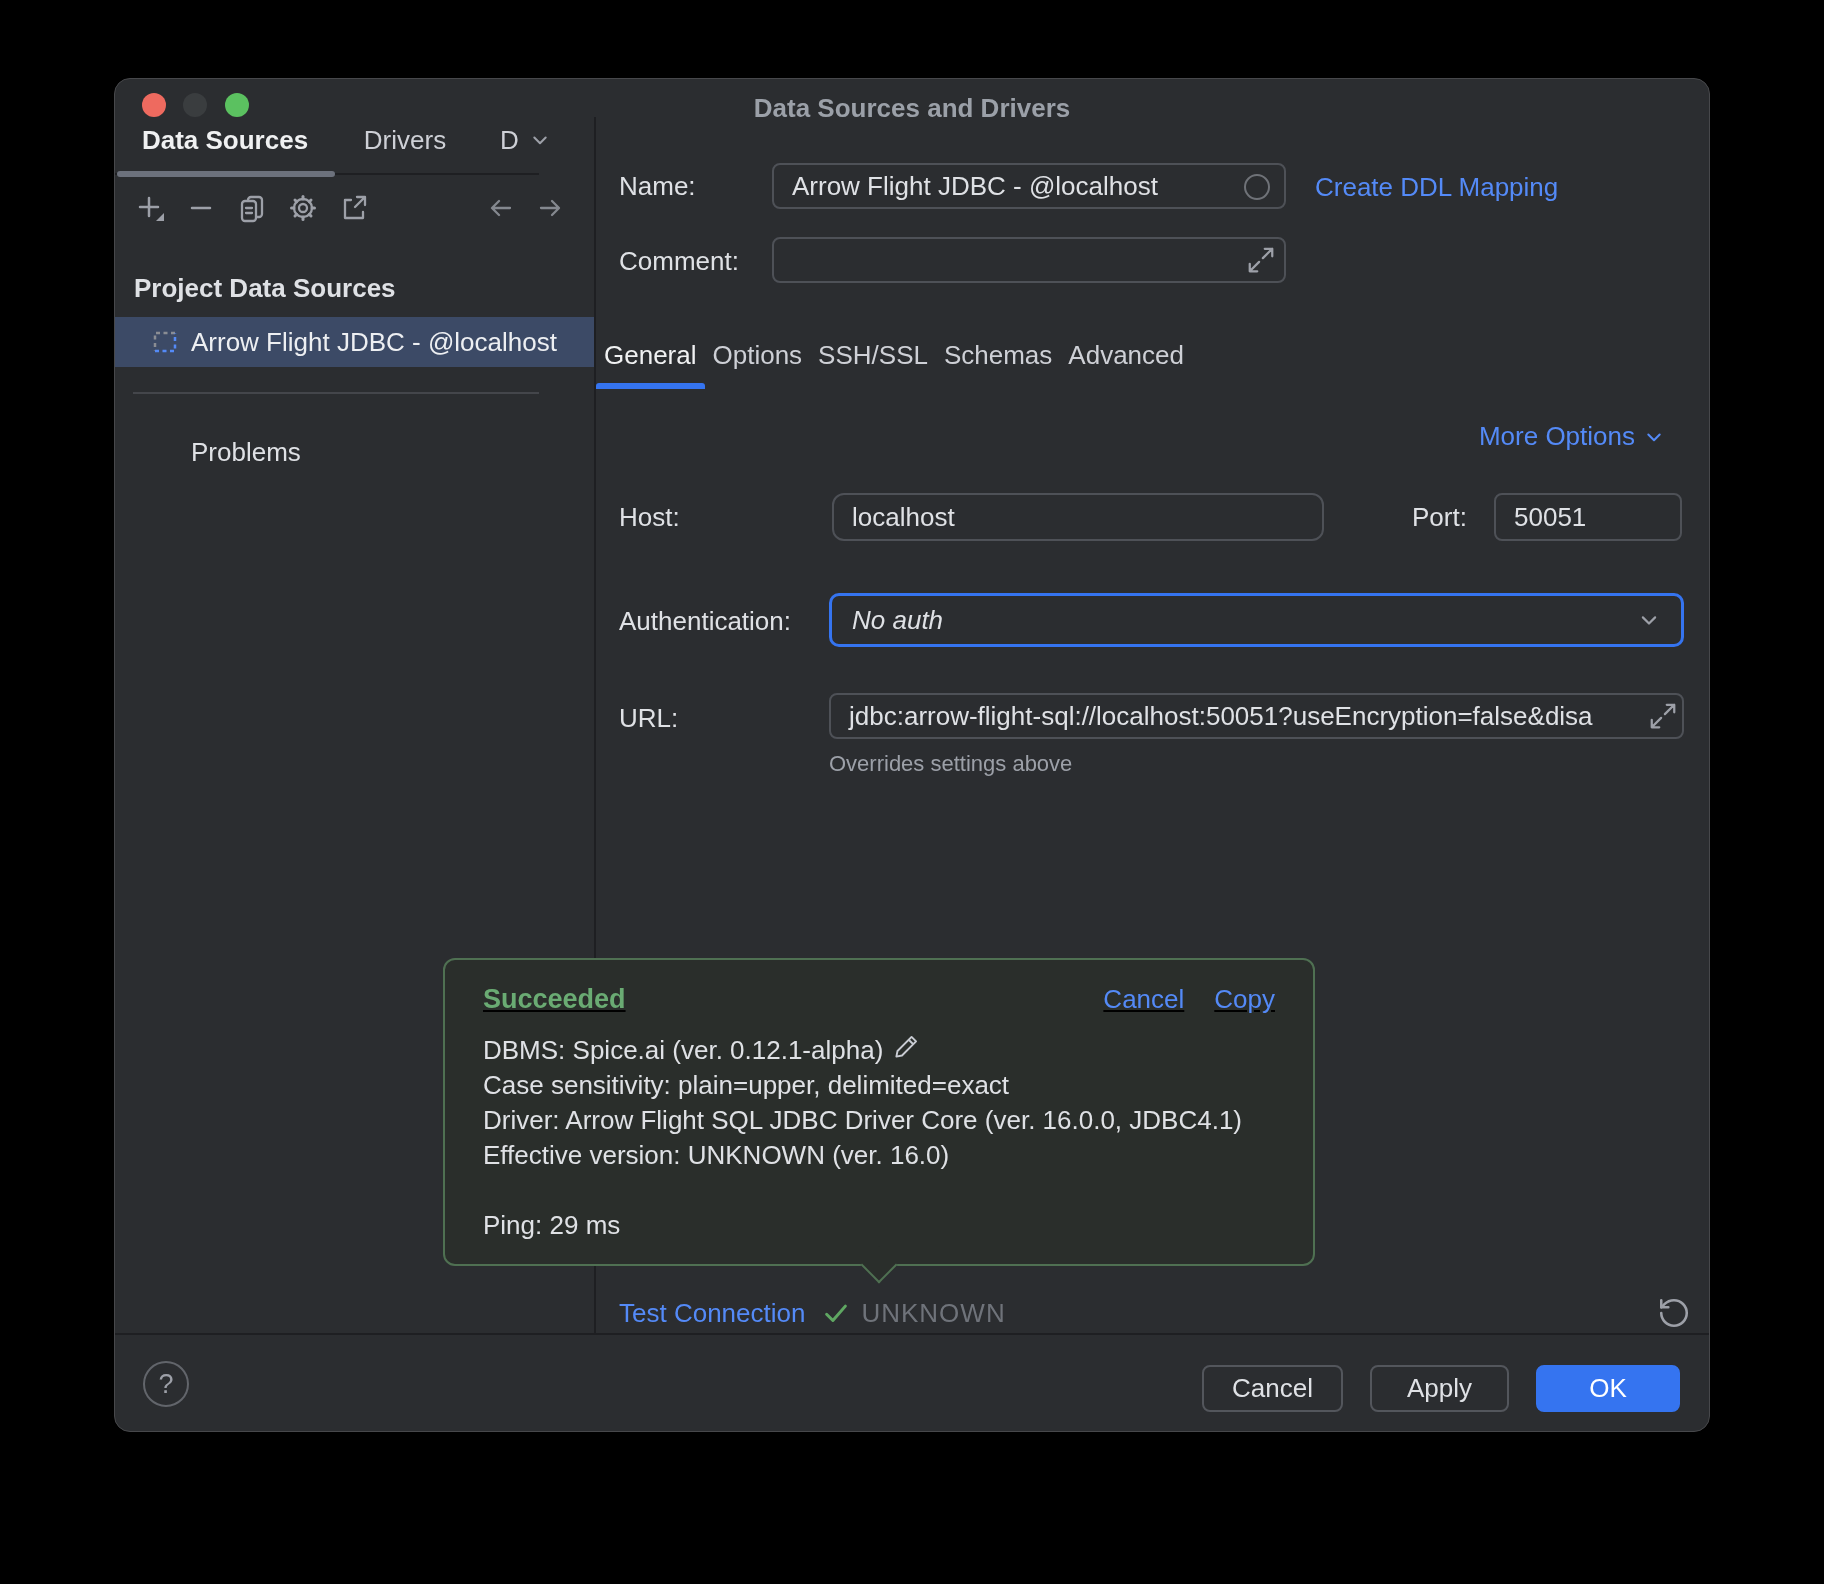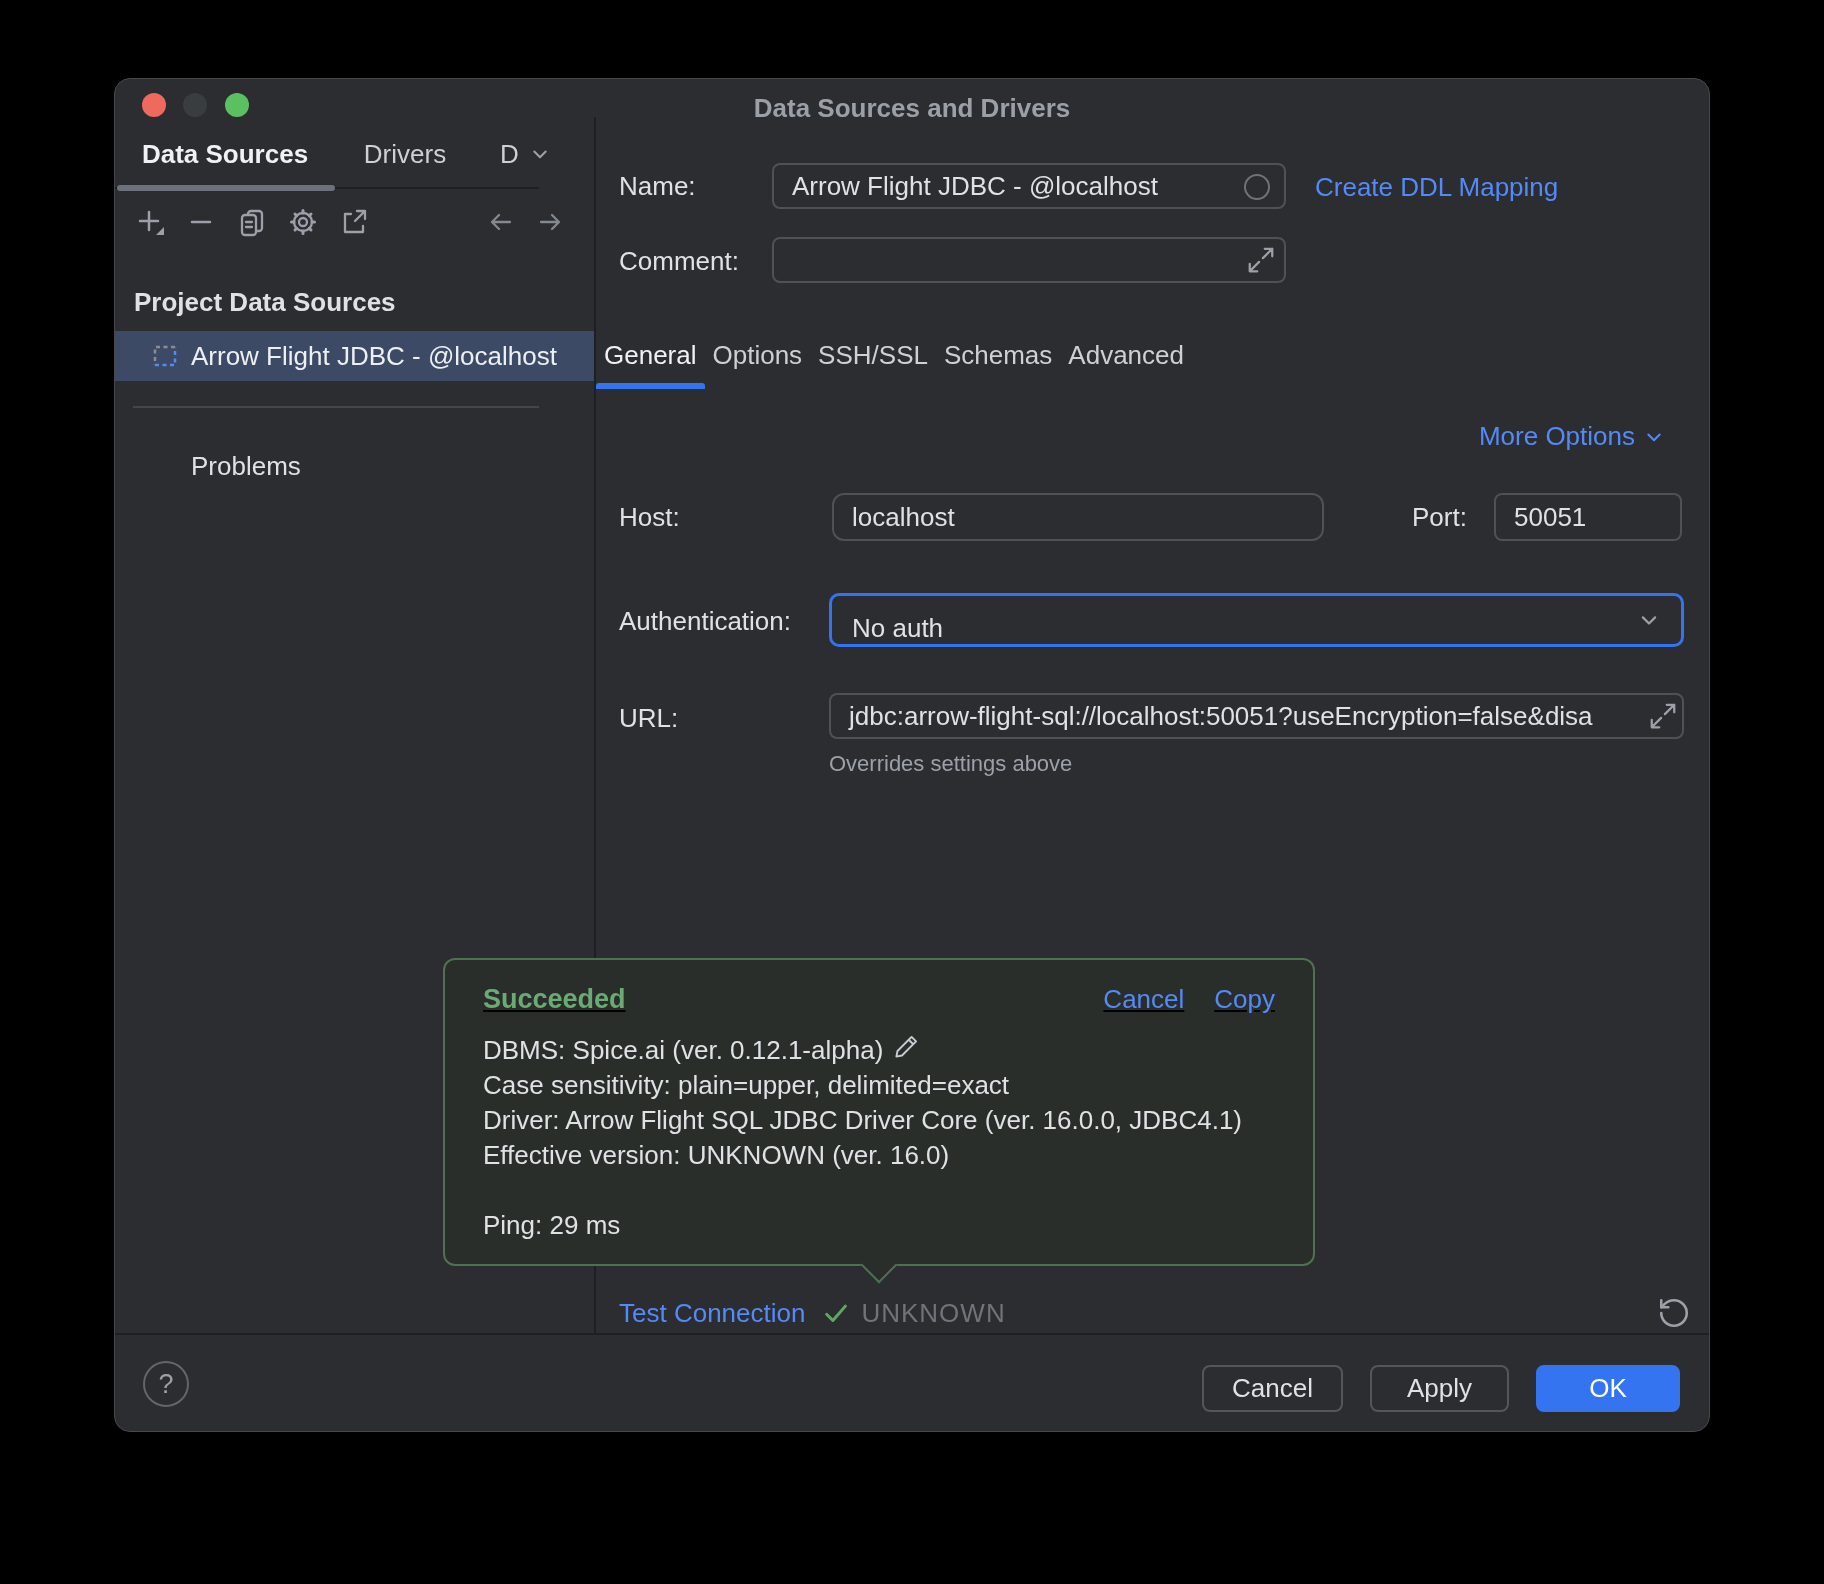--- a/index.html
+++ b/index.html
@@ -14,21 +14,21 @@
   
   .titlebar { position:absolute; left:0; top:0; width:100%; height:38px; }
   .light { position:absolute; top:14px; width:24px; height:24px; border-radius:50%; }
   .light.red   { left:27px;  background:#EE6A5F; }
   .light.amber { left:68px;  background:#3A3D3F; }
   .light.green { left:110px; background:#5BC160; }
   .win-title { position:absolute; left:0; right:0; top:14px; text-align:center;
     color:#9BA0A8; font-size:26px; font-weight:bold; }
 
   
-  .sidebar { position:absolute; left:0; top:40px; width:424px; height:1218px; }
+  .sidebar { position:absolute; left:0; top:26px; width:424px; height:1218px; }
   .side-tabs { position:absolute; left:0; top:0; width:100%; height:70px; border-bottom:2px solid #1E1F22; }
   .side-tab { position:absolute; top:0; height:70px; display:flex; align-items:center; justify-content:center;
     font-size:26px; color:#CED0D6; cursor:default; }
   .side-tab.active { color:#F0F1F2; font-weight:bold; }
   .side-tab.t1 { left:0; width:220px; }
   .side-tab.t2 { left:220px; width:140px; }
   .side-tab.t3 { left:385px; width:80px; justify-content:flex-start; gap:8px; }
   .side-tab-underline { position:absolute; left:2px; bottom:-2px; width:218px; height:6px; background:#6C717C; border-radius:3px; }
 
   .side-toolbar { position:absolute; left:0; top:72px; width:100%; height:62px; display:flex; align-items:center; padding-left:18px; gap:17px; }
@@ -67,22 +67,22 @@
   .main-tab.active .tab-underline { position:absolute; left:0; bottom:0; width:100%; height:6px; background:#3574F0; border-radius:3px 3px 0 0; }
 
   .conn-row { position:absolute; left:23px; top:304px; display:flex; align-items:center; font-size:26px; color:#DFE1E5; }
   .conn-row .gap-s { width:12px; } .conn-row .gap-l { width:44px; }
   .more-options { position:absolute; right:44px; top:304px; display:flex; align-items:center; gap:6px; }
 
   .host-input { left:236px; top:376px; width:492px; height:48px;border-radius:12px; }
   .port-input { left:898px; top:376px; width:188px; height:48px; }
 
   .auth-select { position:absolute; left:233px; top:476px; width:855px; height:54px;
-    border:3px solid #3574F0; border-radius:10px; display:flex; align-items:flex-end;
-    padding:0 60px 0 20px; font-size:26px; color:#DFE1E5; }
+    border:3px solid #3574F0; border-radius:10px; display:flex; align-items:center;
+    padding:0 60px 0 20px; font-size:26px; color:#DFE1E5;font-style:italic; }
   .auth-chevron { position:absolute; right:18px; top:50%; transform:translateY(-50%); width:28px; height:28px; }
 
   .url-input { left:233px; top:576px; width:855px; height:46px; padding-right:40px; }
   .url-hint { position:absolute; left:233px; top:634px; font-size:22px; color:#9CA0A8; }
 
   .test-row { position:absolute; left:0; top:1174px; width:100%; height:44px; display:flex; align-items:center; }
   .test-link { margin-left:23px; font-size:26px; color:#548AF7; }
   .test-check { margin-left:16px; width:30px; height:30px; }
   .test-result { margin-left:10px; font-size:26px; color:#6F737A; letter-spacing:1px; }
   .undo-btn { position:absolute; right:20px; top:5px; width:34px; height:34px; }

